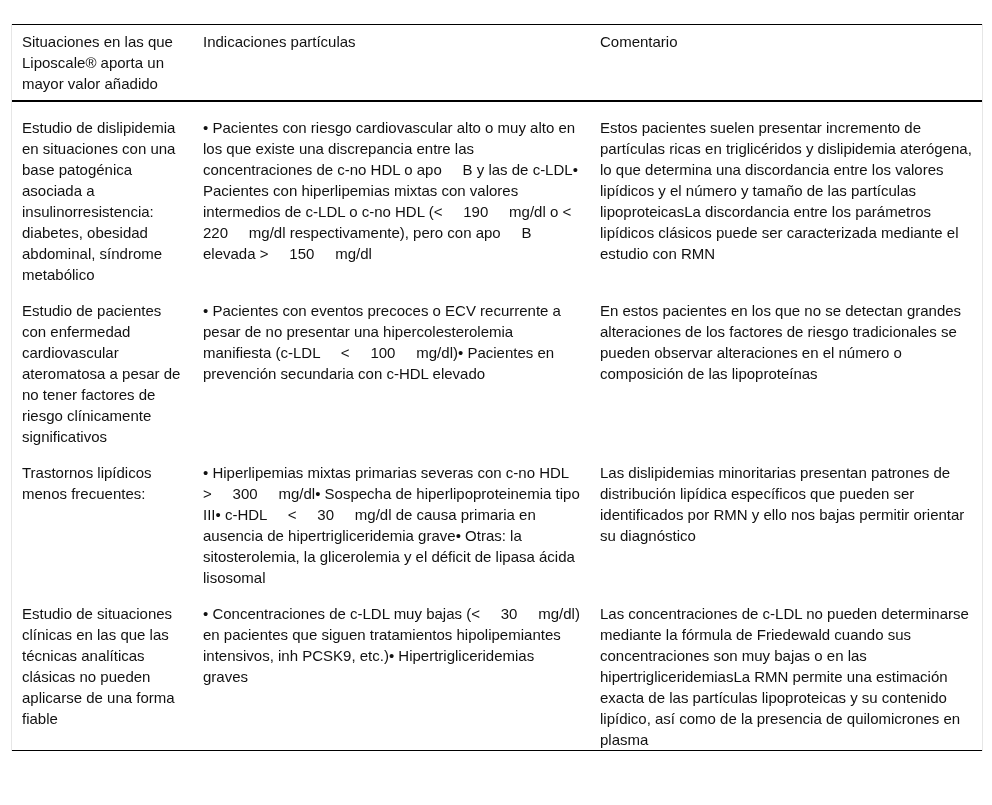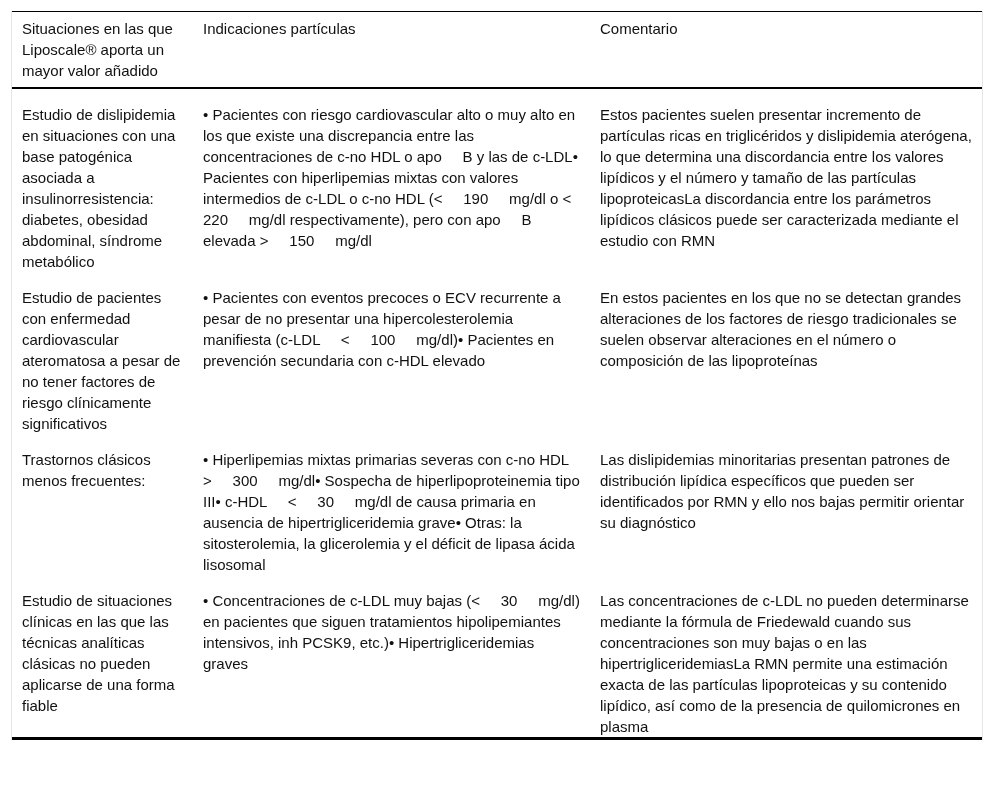--- a/index.html
+++ b/index.html
@@ -11,38 +11,38 @@
       width: 992px;
       height: 805px;
       position: relative;
       overflow: hidden;
       font-family: "Liberation Sans", sans-serif;
       color: #111111;
     }
     .table-wrap {
       position: absolute;
       left: 11px;
-      top: 11px;
+      top: 24px;
       width: 970px;
       border-left: 1px solid #e6e6e6;
       border-right: 1px solid #e6e6e6;
     }
     table {
       width: 100%;
       border-collapse: collapse;
       table-layout: fixed;
       font-size: 15px;
       line-height: 21px;
     }
     thead tr {
       border-top: 1px solid #000;
       border-bottom: 2px solid #000;
     }
     tbody tr:last-child {
-      border-bottom: 3px solid #000000;
+      border-bottom: 1px solid #000000;
       margin-top: 27px;
     }
     th, td {
       text-align: left;
       vertical-align: top;
       font-weight: normal;
       padding: 6px 8px 0 10px;
     }
     th { padding-top: 6px; padding-bottom: 6px; }
     td { padding-top: 15px; padding-bottom: 0; }
@@ -70,24 +70,24 @@
     </thead>
     <tbody>
       <tr>
         <td class="txt">Estudio de dislipidemia en situaciones con una base patogénica asociada a insulinorresistencia: diabetes, obesidad abdominal, síndrome metabólico</td>
         <td class="txt">• Pacientes con riesgo cardiovascular alto o muy alto en los que existe una discrepancia entre las concentraciones de c-no HDL o apo     B y las de c-LDL• Pacientes con hiperlipemias mixtas con valores intermedios de c-LDL o c-no HDL (&lt;     190     mg/dl o &lt;     220     mg/dl respectivamente), pero con apo     B elevada &gt;     150     mg/dl</td>
         <td class="txt">Estos pacientes suelen presentar incremento de partículas ricas en triglicéridos y dislipidemia aterógena, lo que determina una discordancia entre los valores lipídicos y el número y tamaño de las partículas lipoproteicasLa discordancia entre los parámetros lipídicos clásicos puede ser caracterizada mediante el estudio con RMN</td>
       </tr>
       <tr>
         <td class="txt">Estudio de pacientes con enfermedad cardiovascular ateromatosa a pesar de no tener factores de riesgo clínicamente significativos</td>
         <td class="txt">• Pacientes con eventos precoces o ECV recurrente a pesar de no presentar una hipercolesterolemia manifiesta (c-LDL     &lt;     100     mg/dl)• Pacientes en prevención secundaria con c-HDL elevado</td>
-        <td class="txt">En estos pacientes en los que no se detectan grandes alteraciones de los factores de riesgo tradicionales se suelen observar alteraciones en el número o composición de las lipoproteínas</td>
+        <td class="txt">En estos pacientes en los que no se detectan grandes alteraciones de los factores de riesgo tradicionales se pueden observar alteraciones en el número o composición de las lipoproteínas</td>
       </tr>
       <tr>
-        <td class="txt">Trastornos clásicos menos frecuentes:</td>
+        <td class="txt">Trastornos lipídicos menos frecuentes:</td>
         <td class="txt">• Hiperlipemias mixtas primarias severas con c-no HDL     &gt;     300     mg/dl• Sospecha de hiperlipoproteinemia tipo III• c-HDL     &lt;     30     mg/dl de causa primaria en ausencia de hipertrigliceridemia grave• Otras: la sitosterolemia, la glicerolemia y el déficit de lipasa ácida lisosomal</td>
         <td class="txt">Las dislipidemias minoritarias presentan patrones de distribución lipídica específicos que pueden ser identificados por RMN y ello nos bajas permitir orientar su diagnóstico</td>
       </tr>
       <tr>
         <td class="txt">Estudio de situaciones clínicas en las que las técnicas analíticas clásicas no pueden aplicarse de una forma fiable</td>
         <td class="txt">• Concentraciones de c-LDL muy bajas (&lt;     30     mg/dl) en pacientes que siguen tratamientos hipolipemiantes intensivos, inh PCSK9, etc.)• Hipertrigliceridemias graves</td>
         <td class="txt">Las concentraciones de c-LDL no pueden determinarse mediante la fórmula de Friedewald cuando sus concentraciones son muy bajas o en las hipertrigliceridemiasLa RMN permite una estimación exacta de las partículas lipoproteicas y su contenido lipídico, así como de la presencia de quilomicrones en plasma</td>
       </tr>
     </tbody>
   </table>

